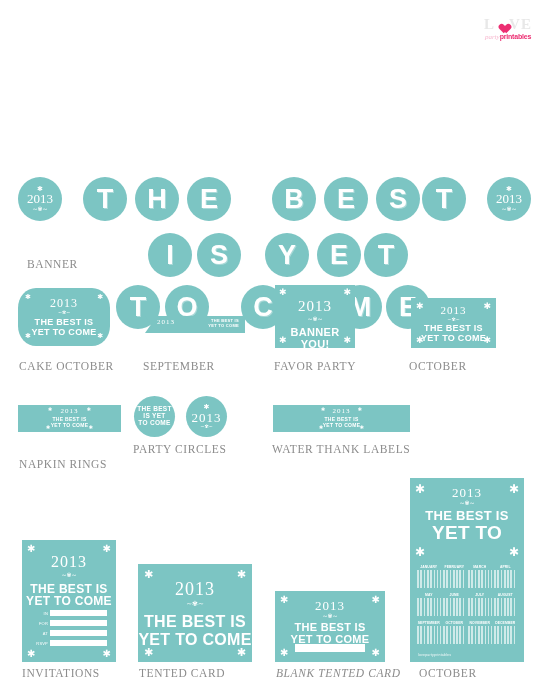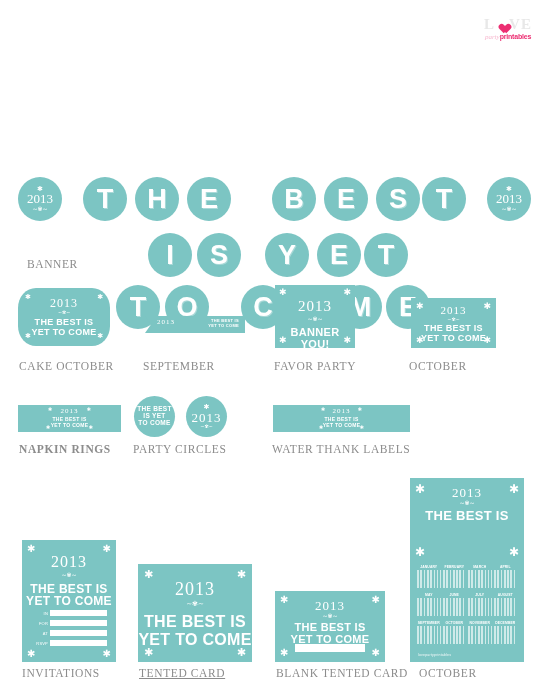--- a/index.html
+++ b/index.html
@@ -286,21 +286,21 @@
 
 <div id="napkin-rings" class="teal">
   <span class="snow" style="left:30px;top:2px;font-size:5px;">✱</span>
   <span class="snow" style="right:30px;top:2px;font-size:5px;">✱</span>
   <span class="snow" style="left:28px;bottom:2px;font-size:5px;">✱</span>
   <span class="snow" style="right:28px;bottom:2px;font-size:5px;">✱</span>
   <div class="yr" style="position:absolute;left:0;right:0;top:3px;font-size:7px;">2013</div>
   <div class="t-txt" style="position:absolute;left:0;right:0;top:12px;font-size:5px;">THE BEST IS</div>
   <div class="t-txt" style="position:absolute;left:0;right:0;top:18px;font-size:5px;">YET TO COME</div>
 </div>
-<div class="rowlabel" style="left:19px;top:443px;font-weight:bold;">NAPKIN RINGS</div>
+<div class="rowlabel" style="left:19px;top:458px;">NAPKIN RINGS</div>
 
 <div id="party-circle-1" class="pcircle">
   <div style="text-align:center;">
     <div class="t-txt" style="font-size:6.5px;">THE BEST</div>
     <div class="t-txt" style="font-size:6.5px;">IS YET</div>
     <div class="t-txt" style="font-size:6.5px;">TO COME</div>
   </div>
 </div>
 <div id="party-circle-2" class="pcircle">
   <div style="text-align:center;">
@@ -346,43 +346,44 @@
 <div id="tented-card" class="teal">
   <span class="snow" style="left:6px;top:5px;font-size:11px;">✱</span>
   <span class="snow" style="right:6px;top:5px;font-size:11px;">✱</span>
   <span class="snow" style="left:6px;bottom:4px;font-size:11px;">✱</span>
   <span class="snow" style="right:6px;bottom:4px;font-size:11px;">✱</span>
   <div class="yr" style="position:absolute;left:0;right:0;top:16px;font-size:18px;">2013</div>
   <div class="flourish" style="position:absolute;left:0;right:0;top:37px;font-size:7px;">∼✾∼</div>
   <div class="t-txt" style="position:absolute;left:0;right:0;top:50px;font-size:16px;">THE BEST IS</div>
   <div class="t-txt" style="position:absolute;left:0;right:0;top:68px;font-size:16px;">YET TO COME</div>
 </div>
-<div class="rowlabel" style="left:139px;top:667px;text-decoration:underline;">TENTED CARD</div>
+<div class="rowlabel" style="left:139px;top:667px;">TENTED CARD</div>
 
 <div id="blank-tented" class="teal">
   <span class="snow" style="left:5px;top:4px;font-size:10px;">✱</span>
   <span class="snow" style="right:5px;top:4px;font-size:10px;">✱</span>
   <span class="snow" style="left:5px;bottom:4px;font-size:10px;">✱</span>
   <span class="snow" style="right:5px;bottom:4px;font-size:10px;">✱</span>
   <div class="yr" style="position:absolute;left:0;right:0;top:8px;font-size:13px;">2013</div>
   <div class="flourish" style="position:absolute;left:0;right:0;top:22px;font-size:6px;">∼✾∼</div>
   <div class="t-txt" style="position:absolute;left:0;right:0;top:31px;font-size:11px;">THE BEST IS</div>
   <div class="t-txt" style="position:absolute;left:0;right:0;top:43px;font-size:11px;">YET TO COME</div>
   <div style="position:absolute;left:20px;right:20px;bottom:10px;height:8px;background:#fff;"></div>
 </div>
-<div class="rowlabel" style="left:276px;top:667px;">BLANK TENTED CARD</div>
+<div class="rowlabel" style="left:276px;top:667px;font-style:italic;">BLANK TENTED CARD</div>
 
 <div id="calendar" class="teal">
   <span class="snow" style="left:5px;top:5px;font-size:12px;">✱</span>
   <span class="snow" style="right:5px;top:5px;font-size:12px;">✱</span>
   <span class="snow" style="left:5px;top:68px;font-size:12px;">✱</span>
   <span class="snow" style="right:5px;top:68px;font-size:12px;">✱</span>
   <div class="yr" style="position:absolute;left:0;right:0;top:8px;font-size:13px;">2013</div>
   <div class="flourish" style="position:absolute;left:0;right:0;top:22px;font-size:6px;">∼✾∼</div>
   <div class="t-txt" style="position:absolute;left:0;right:0;top:31px;font-size:13px;">THE BEST IS</div>
+  <div class="t-txt" style="position:absolute;left:0;right:0;top:45px;font-size:19px;">YET TO</div>
 
   <div class="cal-grid">
     <div class="cal-month">
       <div class="cal-mname">JANUARY</div>
       <div class="cal-days"></div>
       </div>
     <div class="cal-month">
       <div class="cal-mname">FEBRUARY</div>
       <div class="cal-days"></div>
       </div>

